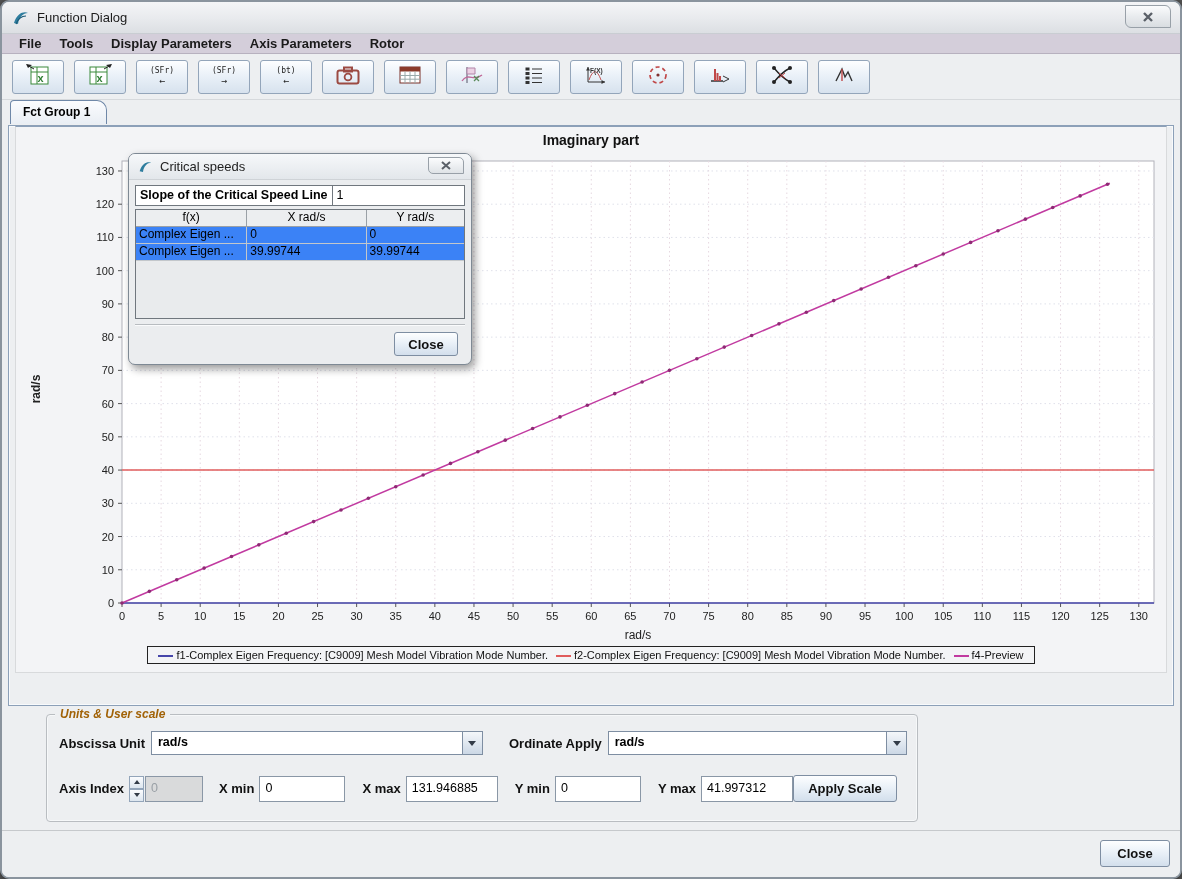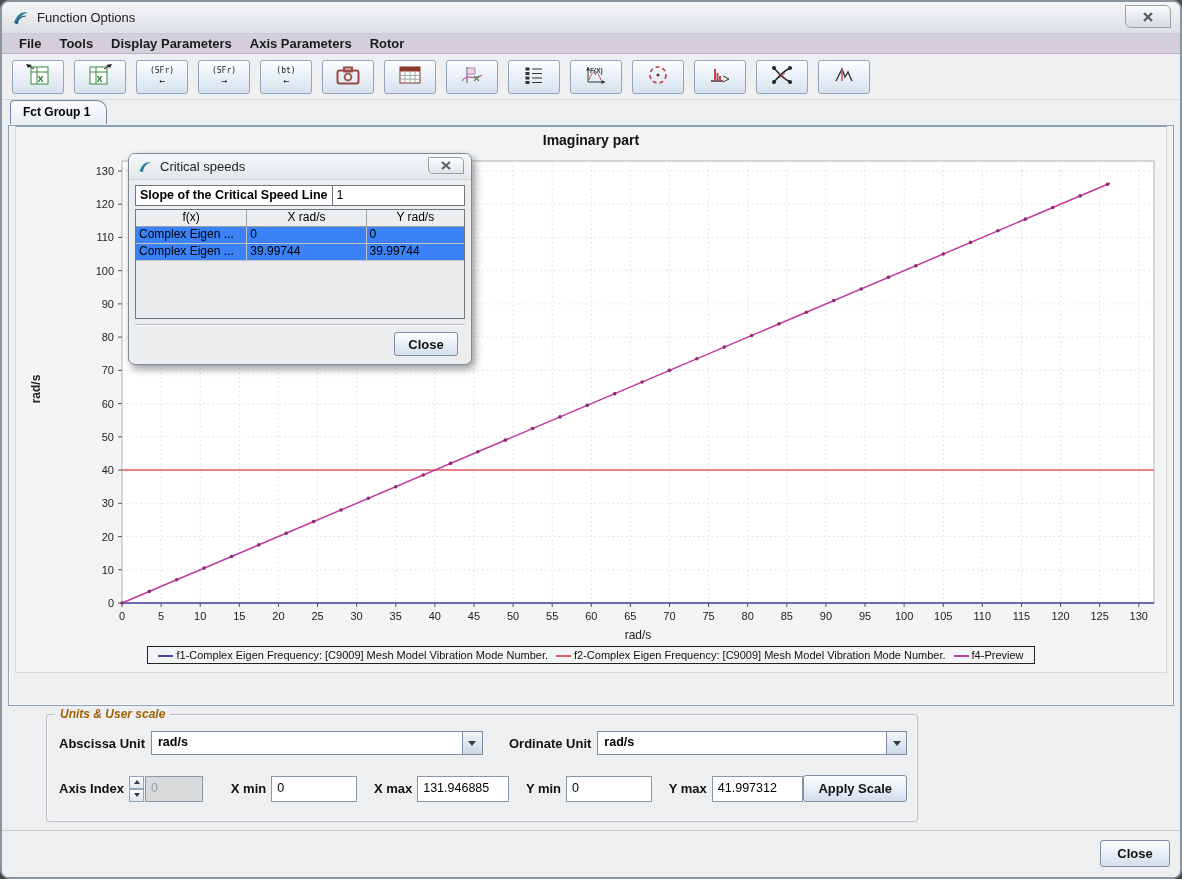--- a/index.html
+++ b/index.html
@@ -122,21 +122,21 @@
 </head>
 <body>
 
 <div id="window">
 
   <div class="titlebar">
     <svg class="app-icon" viewBox="0 0 18 16">
       <path d="M2 13 C5 3 12 1 16 3 C11 3 7 7 6 14 Z" fill="#2e7d9e"></path>
       <path d="M4 14 C6 9 10 6 14 6" fill="none" stroke="#1b5a77" stroke-width="1.2"></path>
     </svg>
-    <span class="title-text">Function Options</span>
+    <span class="title-text">Function Dialog</span>
     <div class="win-close">
       <svg width="12" height="10">
         <path d="M2 1 L10 9 M10 1 L2 9" stroke="#5a6068" stroke-width="2.4"></path>
       </svg>
     </div>
   </div>
 
   <div class="menubar" id="menubar">
       <span class="menu-item">File</span>
       <span class="menu-item">Tools</span>
@@ -489,40 +489,40 @@
     <div class="groupbox" id="units-box">
       <span class="gb-title">Units &amp; User scale</span>
       <div class="u-row u-row1">
         <span class="f-label" style="margin-right:6px;">Abscissa Unit</span>
         <div class="combo" style="width:332px;">
           <span class="combo-value">rad/s</span>
           <span class="combo-btn">
               <span class="tri-down"></span>
             </span>
         </div>
-        <span class="f-label" style="margin-left:26px;margin-right:6px;">Ordinate Unit</span>
+        <span class="f-label" style="margin-left:26px;margin-right:6px;">Ordinate Apply</span>
         <div class="combo" style="flex:1;">
           <span class="combo-value">rad/s</span>
           <span class="combo-btn">
               <span class="tri-down"></span>
             </span>
         </div>
       </div>
       <div class="u-row u-row2">
         <span class="f-label" style="margin-right:5px;">Axis Index</span>
         <span class="spin">
           <button>
               <span class="tri-up"></span>
             </button>
           <button>
               <span class="tri-dn-s"></span>
             </button>
         </span>
         <span class="field disabled" style="width:58px;">0</span>
-        <span class="f-label" style="margin-left:28px;margin-right:5px;">X min</span>
+        <span class="f-label" style="margin-left:16px;margin-right:5px;">X min</span>
         <span class="field" style="width:86px;">0</span>
         <span class="f-label" style="margin-left:17px;margin-right:5px;">X max</span>
         <span class="field" style="width:92px;">131.946885</span>
         <span class="f-label" style="margin-left:17px;margin-right:5px;">Y min</span>
         <span class="field" style="width:86px;">0</span>
         <span class="f-label" style="margin-left:17px;margin-right:5px;">Y max</span>
         <span class="field" style="width:92px;">41.997312</span>
         <button class="btn" style="width:104px;height:27px;">Apply Scale</button>
       </div>
     </div>

